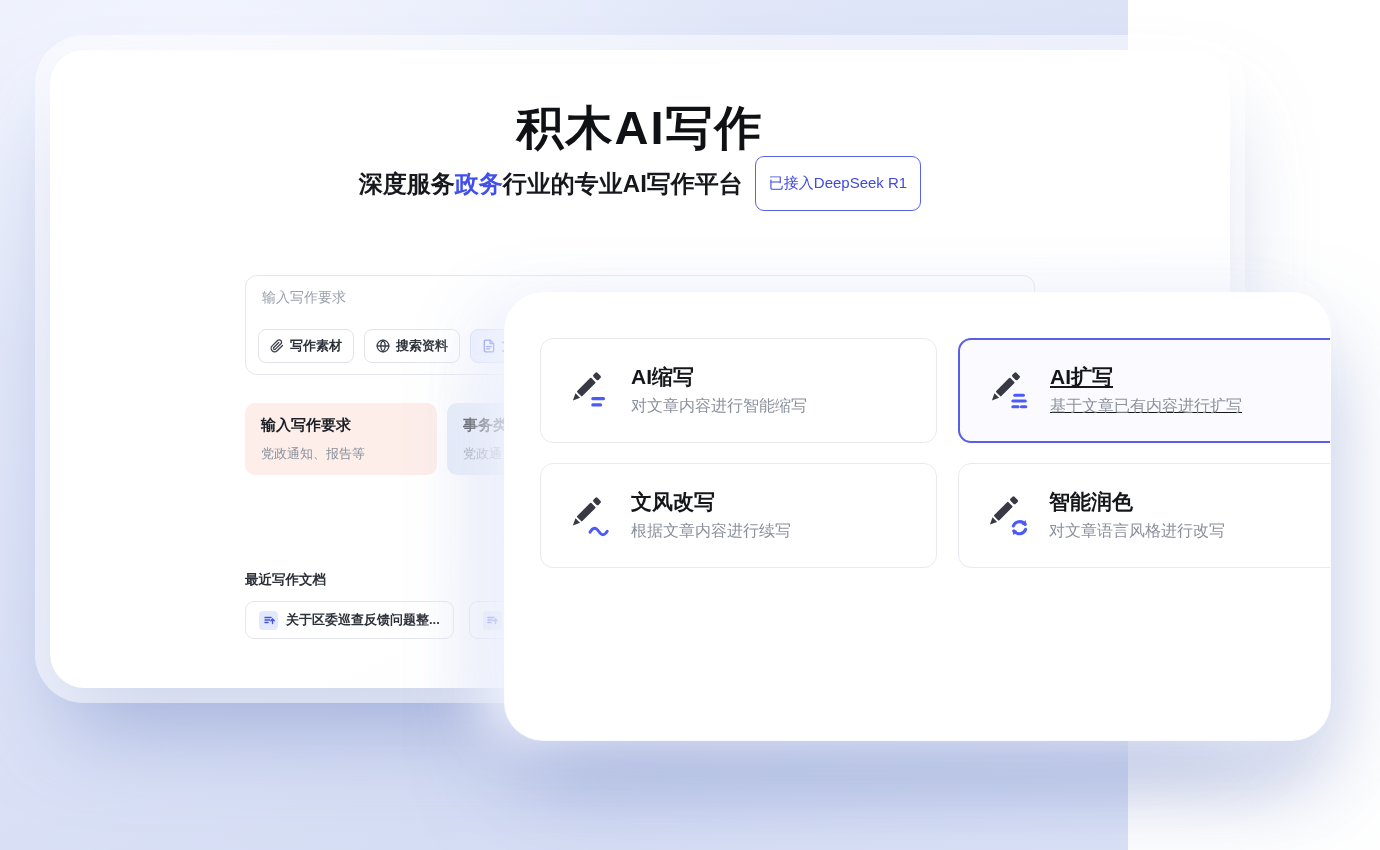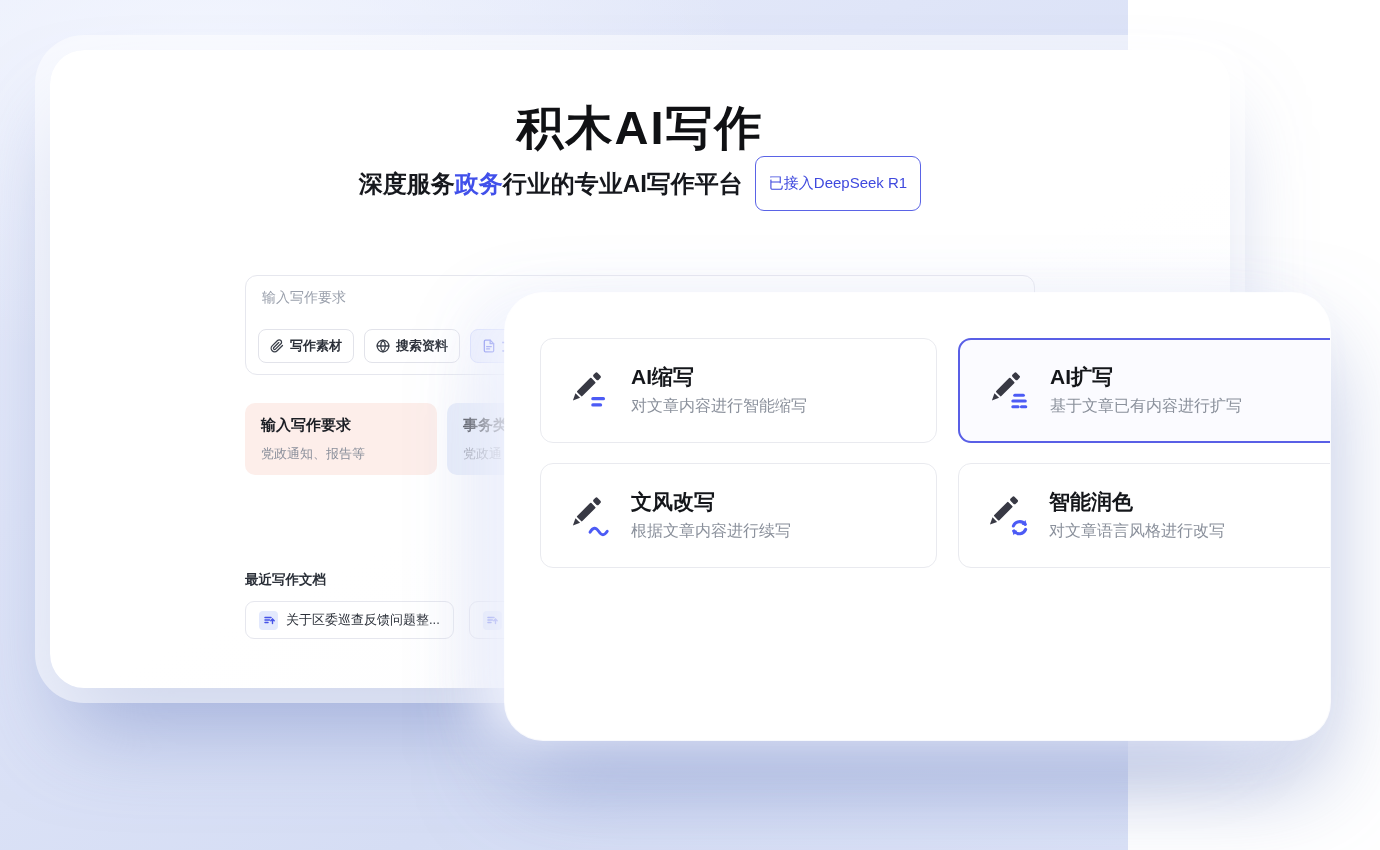--- a/index.html
+++ b/index.html
@@ -59,21 +59,21 @@
   .cat-legal { background:#fdeeea; }
   .cat-affair { background:#e7edfa; }
   .cat-title { font-size:15px; font-weight:700; color:#1b1e24; }
   .cat-desc { margin-top:10px; font-size:13px; color:#8a8f9b; white-space:nowrap; overflow:hidden; }
 
   .recent-label { margin-top:96px; font-size:13.5px; font-weight:600; color:#2b3039; }
   .recent-row { margin-top:12px; display:flex; gap:15px; }
   .doc-chip {
     display:inline-flex; align-items:center; gap:8px; height:38px; padding:0 13px;
     background:#fff; border:1px solid #e6e7ee; border-radius:9px;
-    font-size:13px; font-weight:400; color:#2b3039; cursor:pointer; white-space:nowrap;
+    font-size:13px; font-weight:700; color:#2b3039; cursor:pointer; white-space:nowrap;
   }
   .doc-chip:nth-child(2){ width:192px; overflow:hidden; }
   .chip-ic {
     width:19px; height:19px; border-radius:4px; background:#e3e9fd;
     display:inline-flex; align-items:center; justify-content:center; flex:none;
   }
 
   
   .overlay-card {
     position:absolute; left:505px; top:293px; width:825px; height:447px;
@@ -82,21 +82,21 @@
       0 0 0 1px rgba(255,255,255,0.85),
       -30px 6px 55px rgba(243,246,255,0.95),
       0 45px 95px -10px rgba(100,122,190,0.55);
     padding:45px 0 0 35px;
   }
   .tiles { display:grid; grid-template-columns:397px 397px; grid-auto-rows:105px; gap:20px 21px; width:815px; }
   .tile {
     border:1px solid #e9eaef; border-radius:13px; background:#fff;
     display:flex; align-items:center; gap:18px; padding-left:26px; cursor:pointer;
   }
-  .tile.selected { border:2px solid #595fe6; background:#fbfbff; }
+  .tile.selected { border:2px solid #595fe6; background:#fbfbff;text-decoration:underline; }
   .tile-title { font-size:21px; font-weight:700; color:#14161a; line-height:1.25; }
   .tile-desc { margin-top:5px; font-size:16px; color:#8b919c; }
   .tile-ic { width:46px; height:46px; flex:none; }
 
   svg { display:block; }
 </style>
 </head>
 <body>
 
 <div class="stage">

